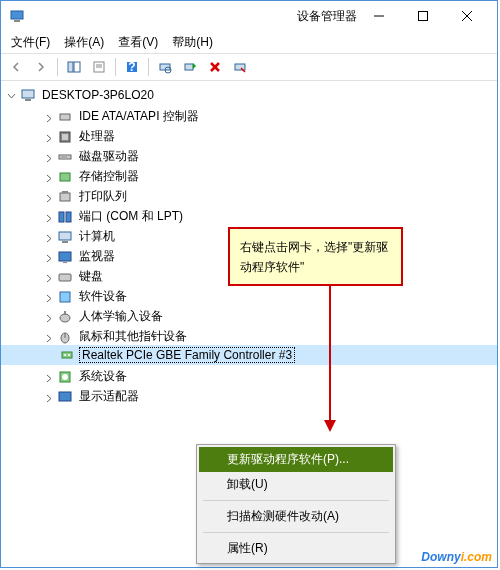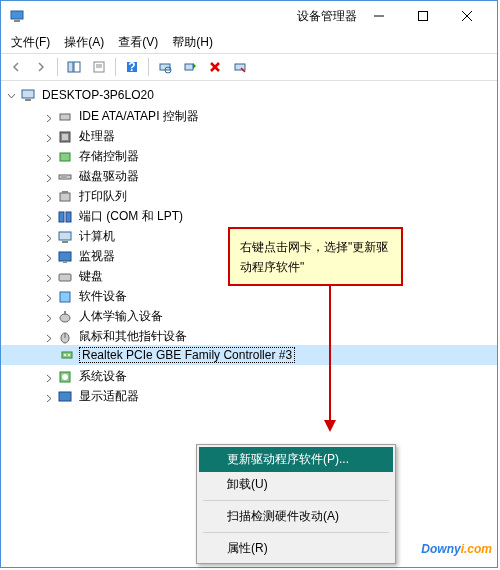--- a/index.html
+++ b/index.html
@@ -21,25 +21,25 @@
 .node.sel { background: #cce8ff; }
 .node.sel .label { border: 1px dotted #000; }
 .expander { width: 14px; height: 14px; display: flex; align-items: center; justify-content: center; margin-right: 2px; }
 .nicon { width: 16px; height: 16px; margin-right: 4px; flex-shrink: 0; }
 .label { padding: 0 2px; }
 .ind1 { padding-left: 3px; }
 .ind2 { padding-left: 40px; align-items: flex-end; }
 .ind3 { padding-left: 42px; }
 .ctxmenu { position: absolute; background: #f0f0f0; border: 1px solid #a0a0a0; box-shadow: 2px 2px 4px rgba(0,0,0,0.3); padding: 2px; z-index: 10; }
 .ctxitem { padding: 4px 20px 4px 28px; white-space: nowrap; }
-.ctxitem.hl { background: #0f766e; color: #fff; }
+.ctxitem.hl { background: #4d7c0f; color: #fff; }
 .ctxsep { height: 1px; background: #d0d0d0; margin: 3px 4px; }
 .callout { position: absolute; background: #ffffcc; border: 2px solid #cc0000; padding: 8px 10px; font-size: 13px; line-height: 1.5; z-index: 5; }
 .arrow { position: absolute; z-index: 4; }
-.watermark { position: absolute; right: 8px; bottom: 12px; font-size: 18px; font-style: italic; font-weight: bold; z-index: 20; }
+.watermark { position: absolute; right: 8px; bottom: 4px; font-size: 18px; font-style: italic; font-weight: bold; z-index: 20; }
 .watermark .p1 { color: #2a7de1; }
 .watermark .p2 { color: #ff9900; }
 </style>
 </head>
 <body>
 
 <div class="window">
   <div class="titlebar">
     <span class="icon">
       <svg viewBox="0 0 16 16">
@@ -171,35 +171,35 @@
             </svg></span>
           <span class="label">处理器</span>
         </div>
         <div class="node ind2">
           <span class="expander">
             <svg width="9" height="9" viewBox="0 0 9 9">
               <path d="M3 1 L7 4.5 L3 8" fill="none" stroke="#666"></path>
             </svg>
           </span>
           <span class="nicon"><svg viewBox="0 0 16 16">
-              <rect x="3" y="4" width="10" height="8" fill="#8c8" stroke="#383"></rect>
-            </svg></span>
-          <span class="label">存储控制器</span>
-        </div>
-        <div class="node ind2">
-          <span class="expander">
-            <svg width="9" height="9" viewBox="0 0 9 9">
-              <path d="M3 1 L7 4.5 L3 8" fill="none" stroke="#666"></path>
-            </svg>
-          </span>
-          <span class="nicon"><svg viewBox="0 0 16 16">
               <rect x="2" y="6" width="12" height="4" fill="#ccc" stroke="#666"></rect>
               <circle cx="7" cy="8" r="3" fill="#aaa"></circle>
             </svg></span>
           <span class="label">磁盘驱动器</span>
+        </div>
+        <div class="node ind2">
+          <span class="expander">
+            <svg width="9" height="9" viewBox="0 0 9 9">
+              <path d="M3 1 L7 4.5 L3 8" fill="none" stroke="#666"></path>
+            </svg>
+          </span>
+          <span class="nicon"><svg viewBox="0 0 16 16">
+              <rect x="3" y="4" width="10" height="8" fill="#8c8" stroke="#383"></rect>
+            </svg></span>
+          <span class="label">存储控制器</span>
         </div>
         <div class="node ind2">
           <span class="expander">
             <svg width="9" height="9" viewBox="0 0 9 9">
               <path d="M3 1 L7 4.5 L3 8" fill="none" stroke="#666"></path>
             </svg>
           </span>
           <span class="nicon"><svg viewBox="0 0 16 16">
               <rect x="3" y="4" width="10" height="8" fill="#ccc" stroke="#666"></rect>
               <rect x="5" y="2" width="6" height="2" fill="#888"></rect>

